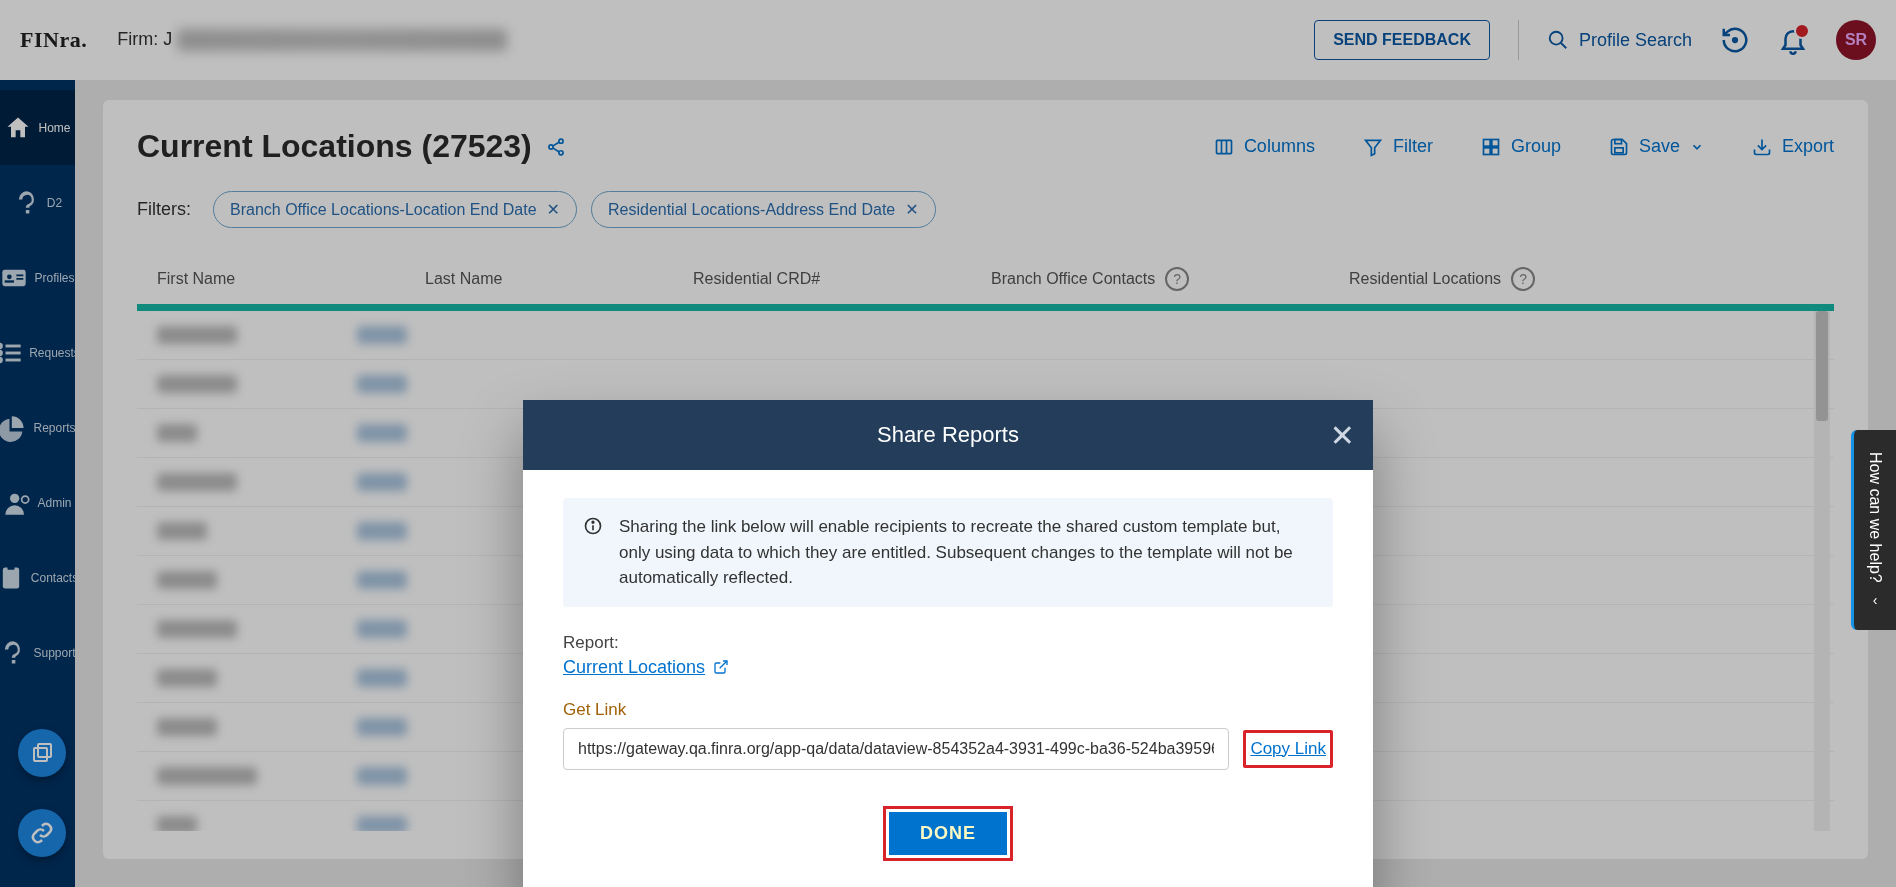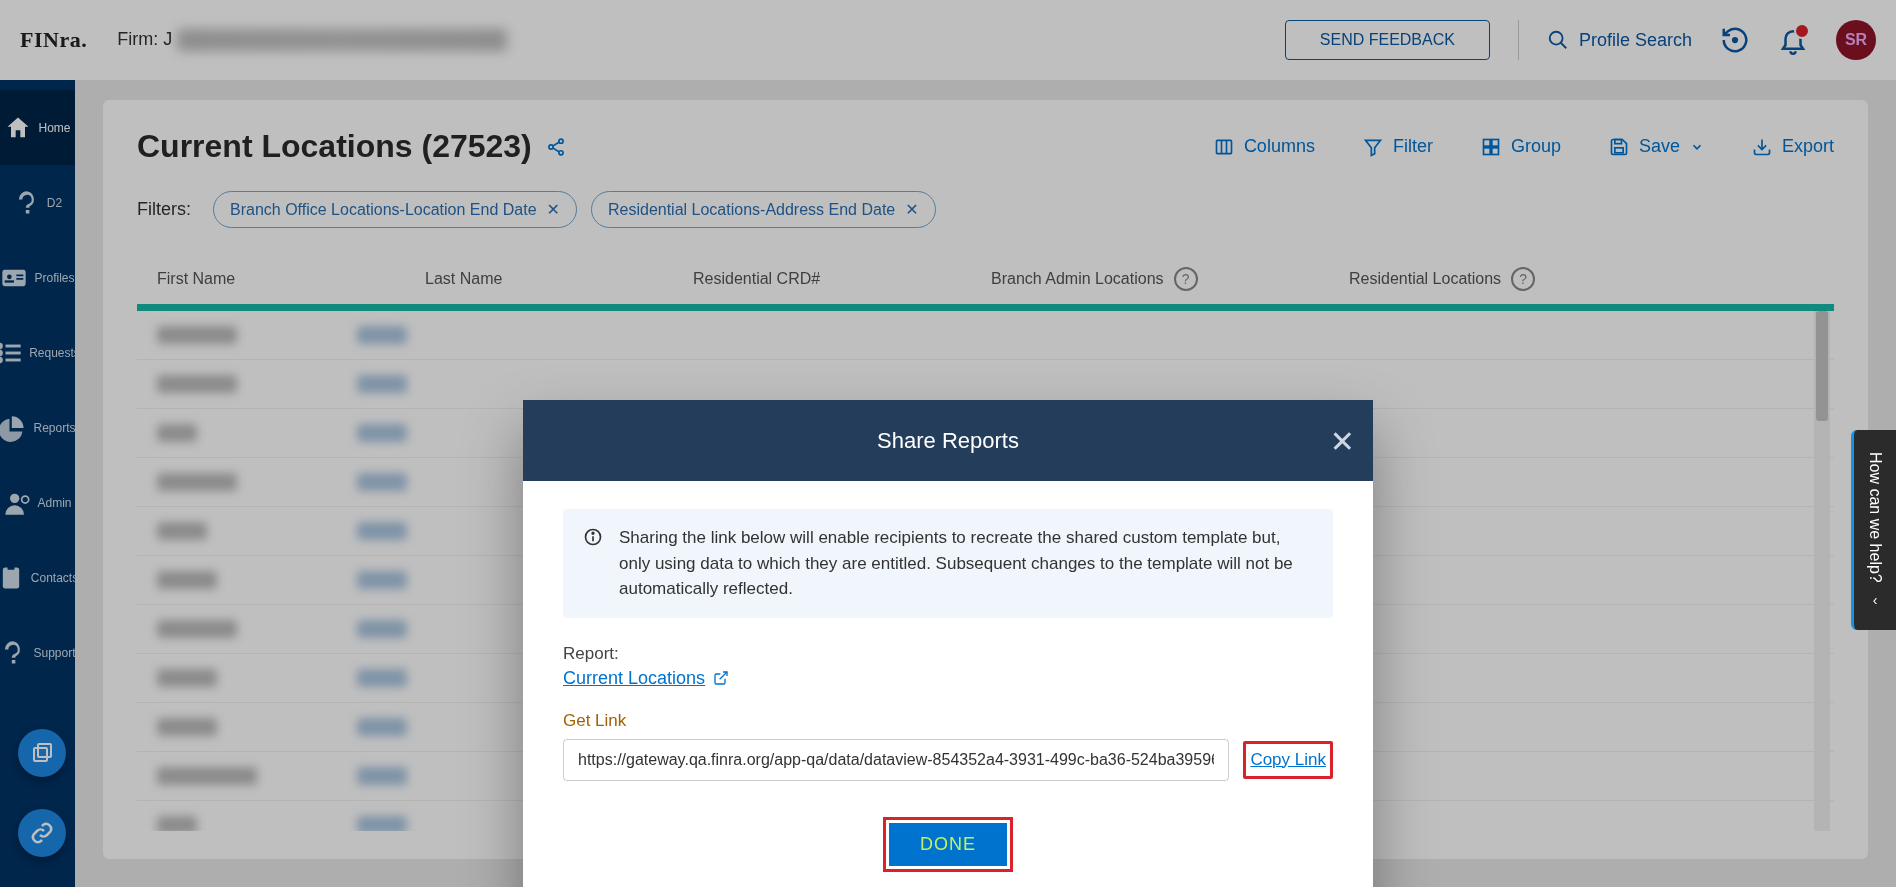--- a/index.html
+++ b/index.html
@@ -17,21 +17,21 @@
     --overlay:rgba(0,0,0,0.25);
   }
   html,body{margin:0;padding:0;font-family:Arial, Helvetica, sans-serif;color:var(--text);background:#e9e9e9;height:887px;width:1896px;overflow:hidden;}
   .app{position:relative;width:1896px;height:887px;}
   
   .topbar{display:flex;align-items:center;height:80px;background:#fff;box-sizing:border-box;padding:0 20px 0 20px;}
   .logo{font-family:Georgia, serif; font-weight:bold;letter-spacing:.5px;font-size:22px;color:#222;margin-right:30px;}
   .firm{font-size:18px;color:#333;}
   .firm-blur{display:inline-block;width:330px;height:22px;filter:blur(6px);background:linear-gradient(90deg,#444,#555,#444);border-radius:4px;vertical-align:middle;opacity:.35;}
   .topbar-right{margin-left:auto;display:flex;align-items:center;gap:28px;}
-  .send-feedback{color:var(--header-blue);border:1px solid var(--header-blue);background:#fff;padding:10px 34px;font-size:16px;border-radius:4px;cursor:pointer;font-weight:400;}
+  .send-feedback{color:var(--header-blue);border:1px solid var(--header-blue);background:#fff;padding:10px 18px;font-size:16px;border-radius:4px;cursor:pointer;font-weight:700;}
   .divider-v{width:1px;height:40px;background:#ccc;}
   .profile-search{display:flex;align-items:center;gap:10px;color:var(--header-blue);font-size:18px;cursor:pointer;}
   .icon-btn{color:var(--header-blue);cursor:pointer;position:relative;}
   .notif-dot{position:absolute;top:-2px;right:-2px;width:12px;height:12px;border-radius:50%;background:#d8232a;border:2px solid #fff;}
   .avatar{width:40px;height:40px;border-radius:50%;background:var(--header-red);color:#f0abfc;display:flex;align-items:center;justify-content:center;font-weight:600;font-size:16px;}
   
   .sidebar{position:absolute;left:0;top:80px;bottom:0;width:75px;background:var(--sidebar);display:flex;flex-direction:column;align-items:center;padding-top:10px;color:#cfe0ef;}
   .sb-item{width:100%;height:75px;display:flex;align-items:center;justify-content:center;gap:6px;font-size:12px;color:#d1deea;cursor:pointer;}
   .sb-item.active{background:var(--sidebar-dark);color:#fff;}
   .sb-icon{font-size:28px;line-height:1;}
@@ -65,32 +65,32 @@
   .tcell-blur{height:18px;border-radius:4px;filter:blur(5px);opacity:.4;}
   .td.fn{width:200px;padding-left:20px;}
   .td.ln{width:200px;}
   .fn-blur{width:80px;background:#555;}
   .ln-blur{width:50px;background:#2b6fb0;}
   .tbody-scroll{position:relative;max-height:520px;overflow:hidden;}
   
   .dim{position:absolute;inset:0;background:var(--overlay);}
   
   .modal{position:absolute;left:50%;top:400px;transform:translate(-50%,0);width:850px;background:#fff;border-radius:2px;box-shadow:0 30px 60px rgba(0,0,0,.35);z-index:50;}
-  .modal-hd{background:var(--blue-dark);color:#fff;height:81px;display:flex;align-items:center;justify-content:center;font-size:22px;position:relative;}
+  .modal-hd{background:var(--blue-dark);color:#fff;height:70px;display:flex;align-items:center;justify-content:center;font-size:22px;position:relative;}
   .modal-close{position:absolute;right:18px;top:50%;transform:translateY(-50%);font-size:30px;color:#cfd8e2;cursor:pointer;}
   .modal-body{padding:28px 40px 34px 40px;}
   .info-box{background:#f0f6fb;border-radius:4px;padding:16px 20px;display:flex;gap:16px;color:#333;font-size:17px;line-height:1.5;}
   .info-box .ic{flex:0 0 auto;color:#333;margin-top:2px;}
   .report-lbl{margin-top:26px;font-size:17px;color:#444;}
   .report-link{display:inline-flex;align-items:center;gap:8px;color:var(--blue);text-decoration:underline;font-size:18px;margin-top:4px;cursor:pointer;}
   .getlink-lbl{margin-top:22px;font-size:17px;color:#a16207;}
   .link-row{display:flex;align-items:center;gap:14px;margin-top:8px;}
   .link-input{flex:1;border:1px solid #ccc;border-radius:4px;height:40px;padding:0 14px;font-size:16px;color:#333;}
   .copy-link{color:var(--blue);text-decoration:underline;font-size:17px;cursor:pointer;border:3px solid #d8232a;padding:6px 4px;border-radius:2px;}
-  .done-btn{display:block;margin:36px auto 12px auto;background:var(--blue);color:#bef264;border:3px solid #d8232a;outline:3px solid #fff; outline-offset:-6px; padding:14px 34px;font-size:18px;font-weight:400;letter-spacing:1px;cursor:pointer;}
+  .done-btn{display:block;margin:36px auto 12px auto;background:var(--blue);color:#fef9c3;border:3px solid #d8232a;outline:3px solid #fff; outline-offset:-6px; padding:14px 34px;font-size:18px;font-weight:700;letter-spacing:1px;cursor:pointer;}
   
   .help-tab{position:absolute;right:0;top:430px;width:42px;height:200px;background:#2b2b2b;color:#fff;display:flex;align-items:center;justify-content:center;writing-mode:vertical-rl;font-size:16px;border-top-left-radius:6px;border-bottom-left-radius:6px;cursor:pointer;border-left:3px solid #1592e6;}
   .help-tab .chev{writing-mode:horizontal-tb;margin-top:10px;font-size:14px;}
   
   .scrollbar{position:absolute;right:4px;top:0;bottom:0;width:16px;background:#f1f1f1;}
   .scrollbar .thumb{position:absolute;top:0;left:2px;right:2px;height:110px;background:#c4c4c4;border-radius:3px;}
   svg{display:block;}
 </style>
 </head>
 <body>
@@ -308,21 +308,21 @@
           <span class="x">✕</span>
         </div>
       </div>
 
       <div class="tbl">
         <div class="thead">
           <div class="th fn">First Name</div>
           <div class="th ln">Last Name</div>
           <div class="th crd">Residential CRD#</div>
           <div class="th bol">
-            <span>Branch Admin Locations</span>
+            <span>Branch Office Contacts</span>
             <span class="info-circ">?</span>
           </div>
           <div class="th rl">
             <span>Residential Locations</span>
             <span class="info-circ">?</span>
           </div>
         </div>
         <div class="tbody-scroll">
           <div class="tbody">
 

